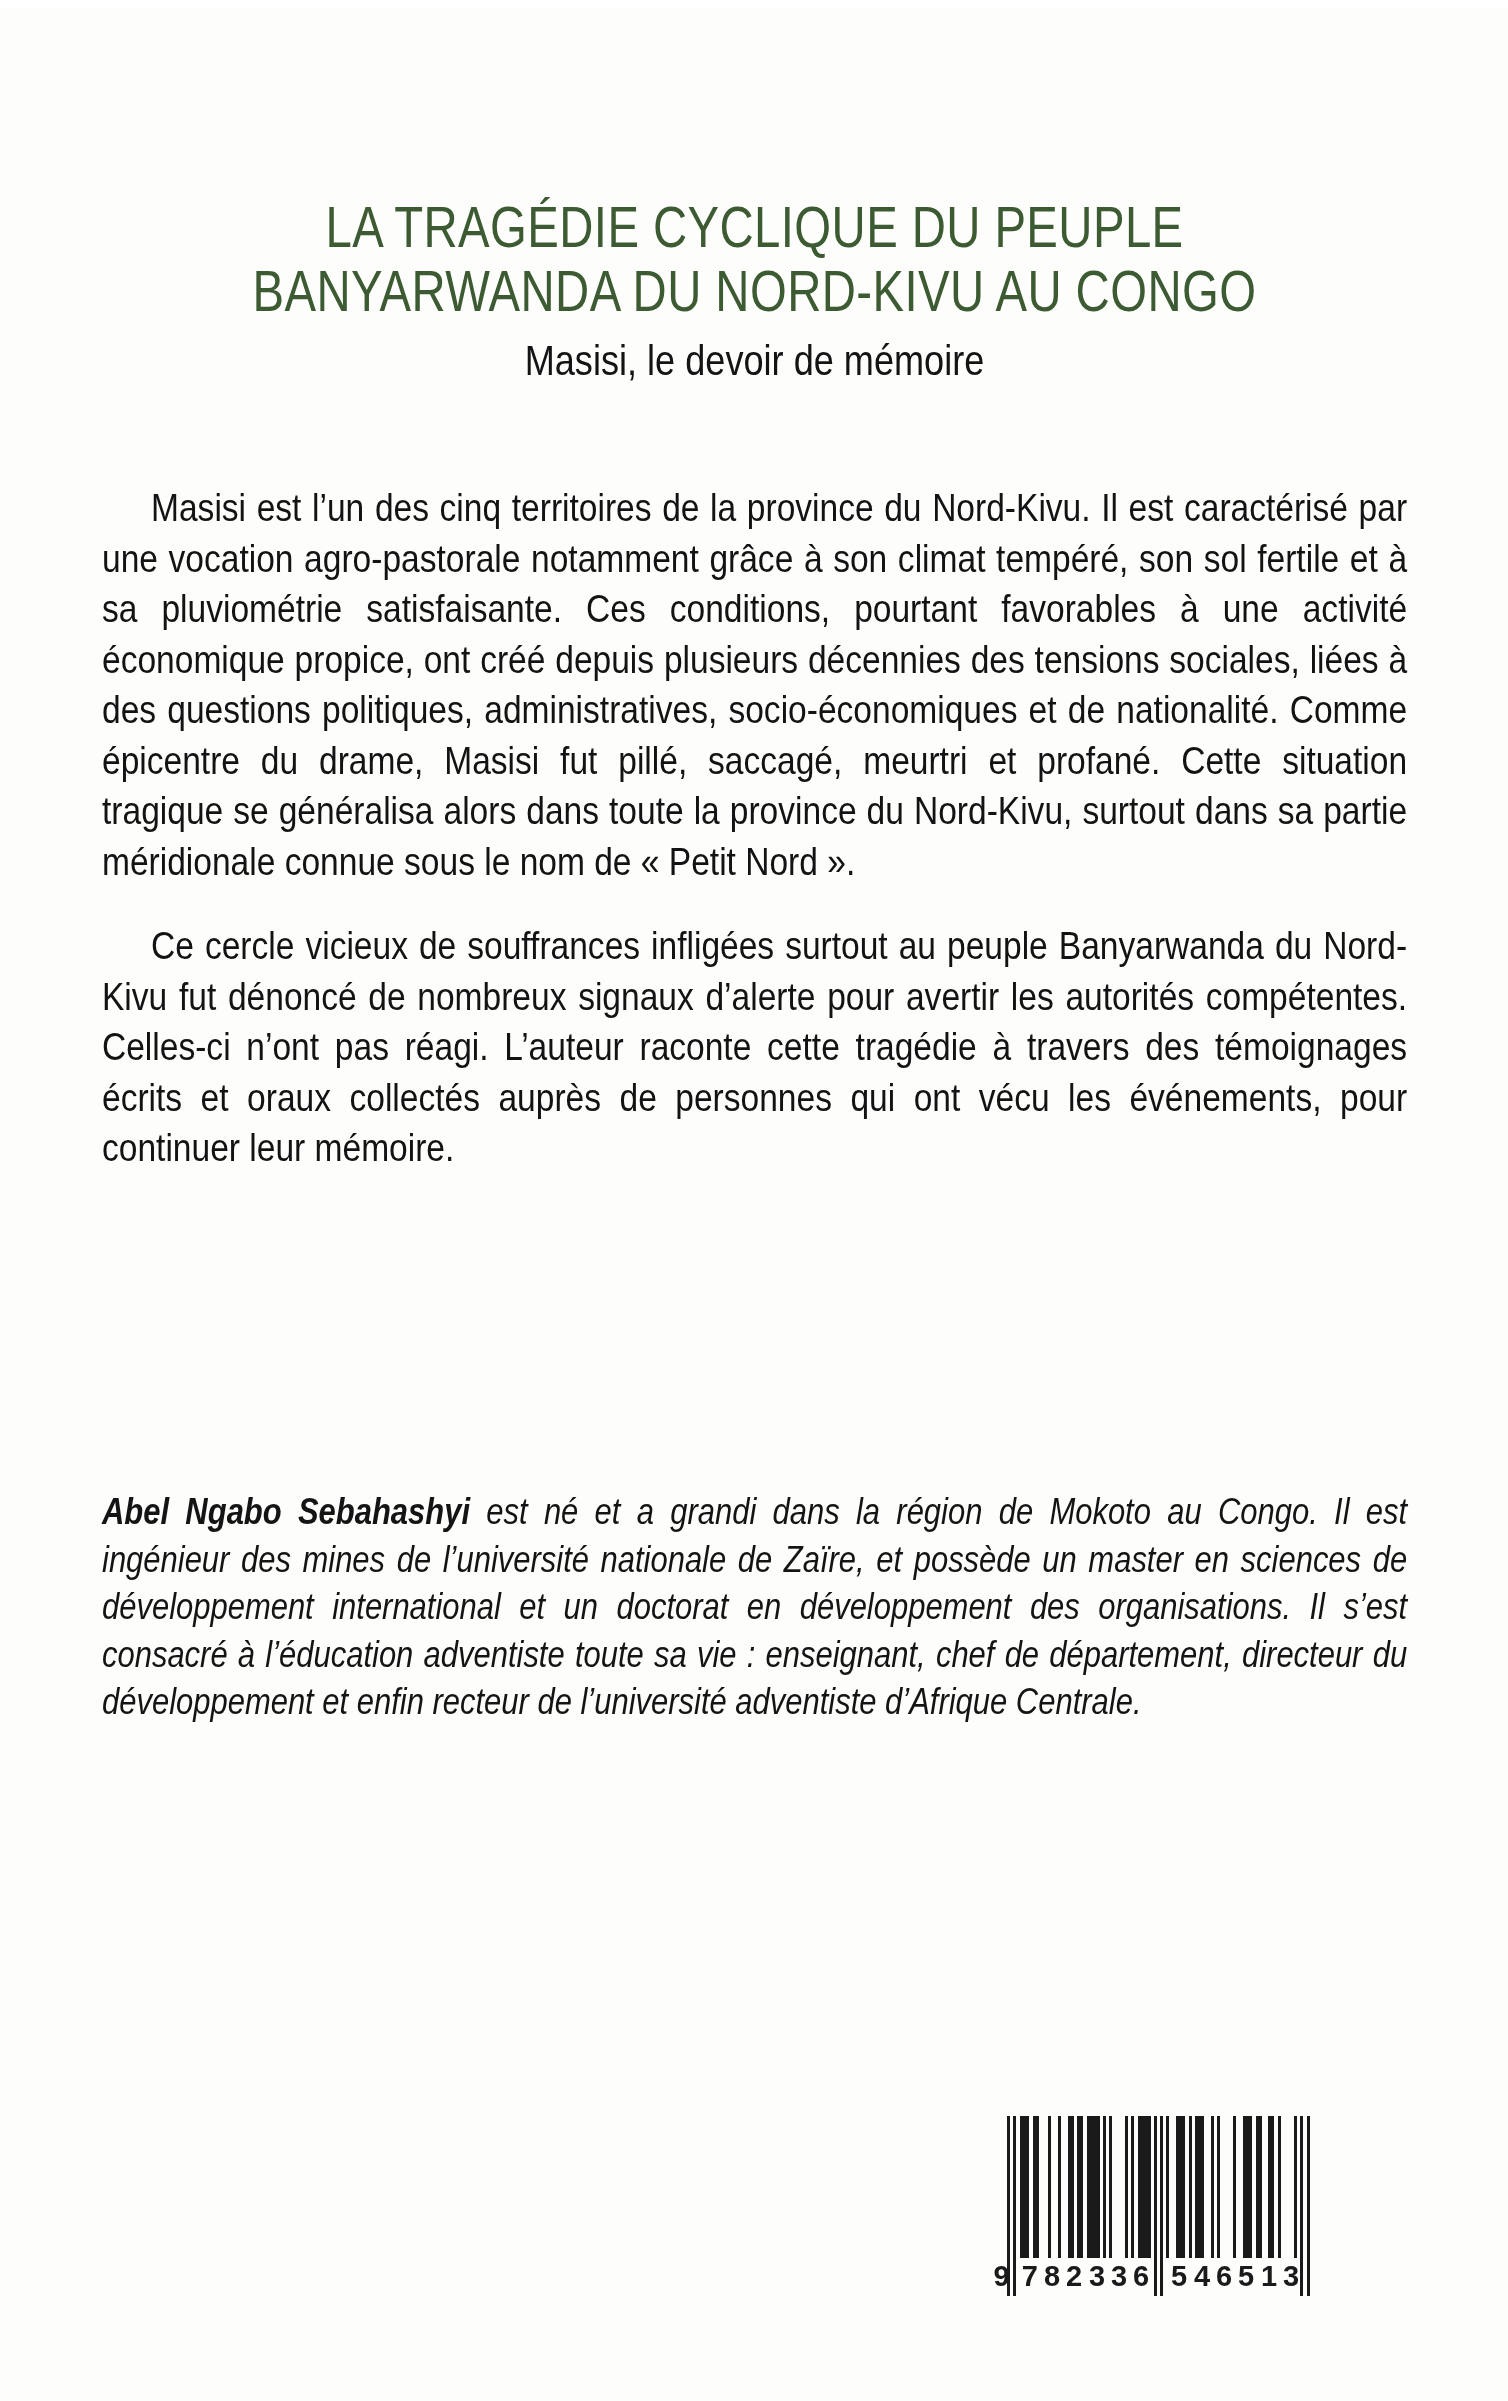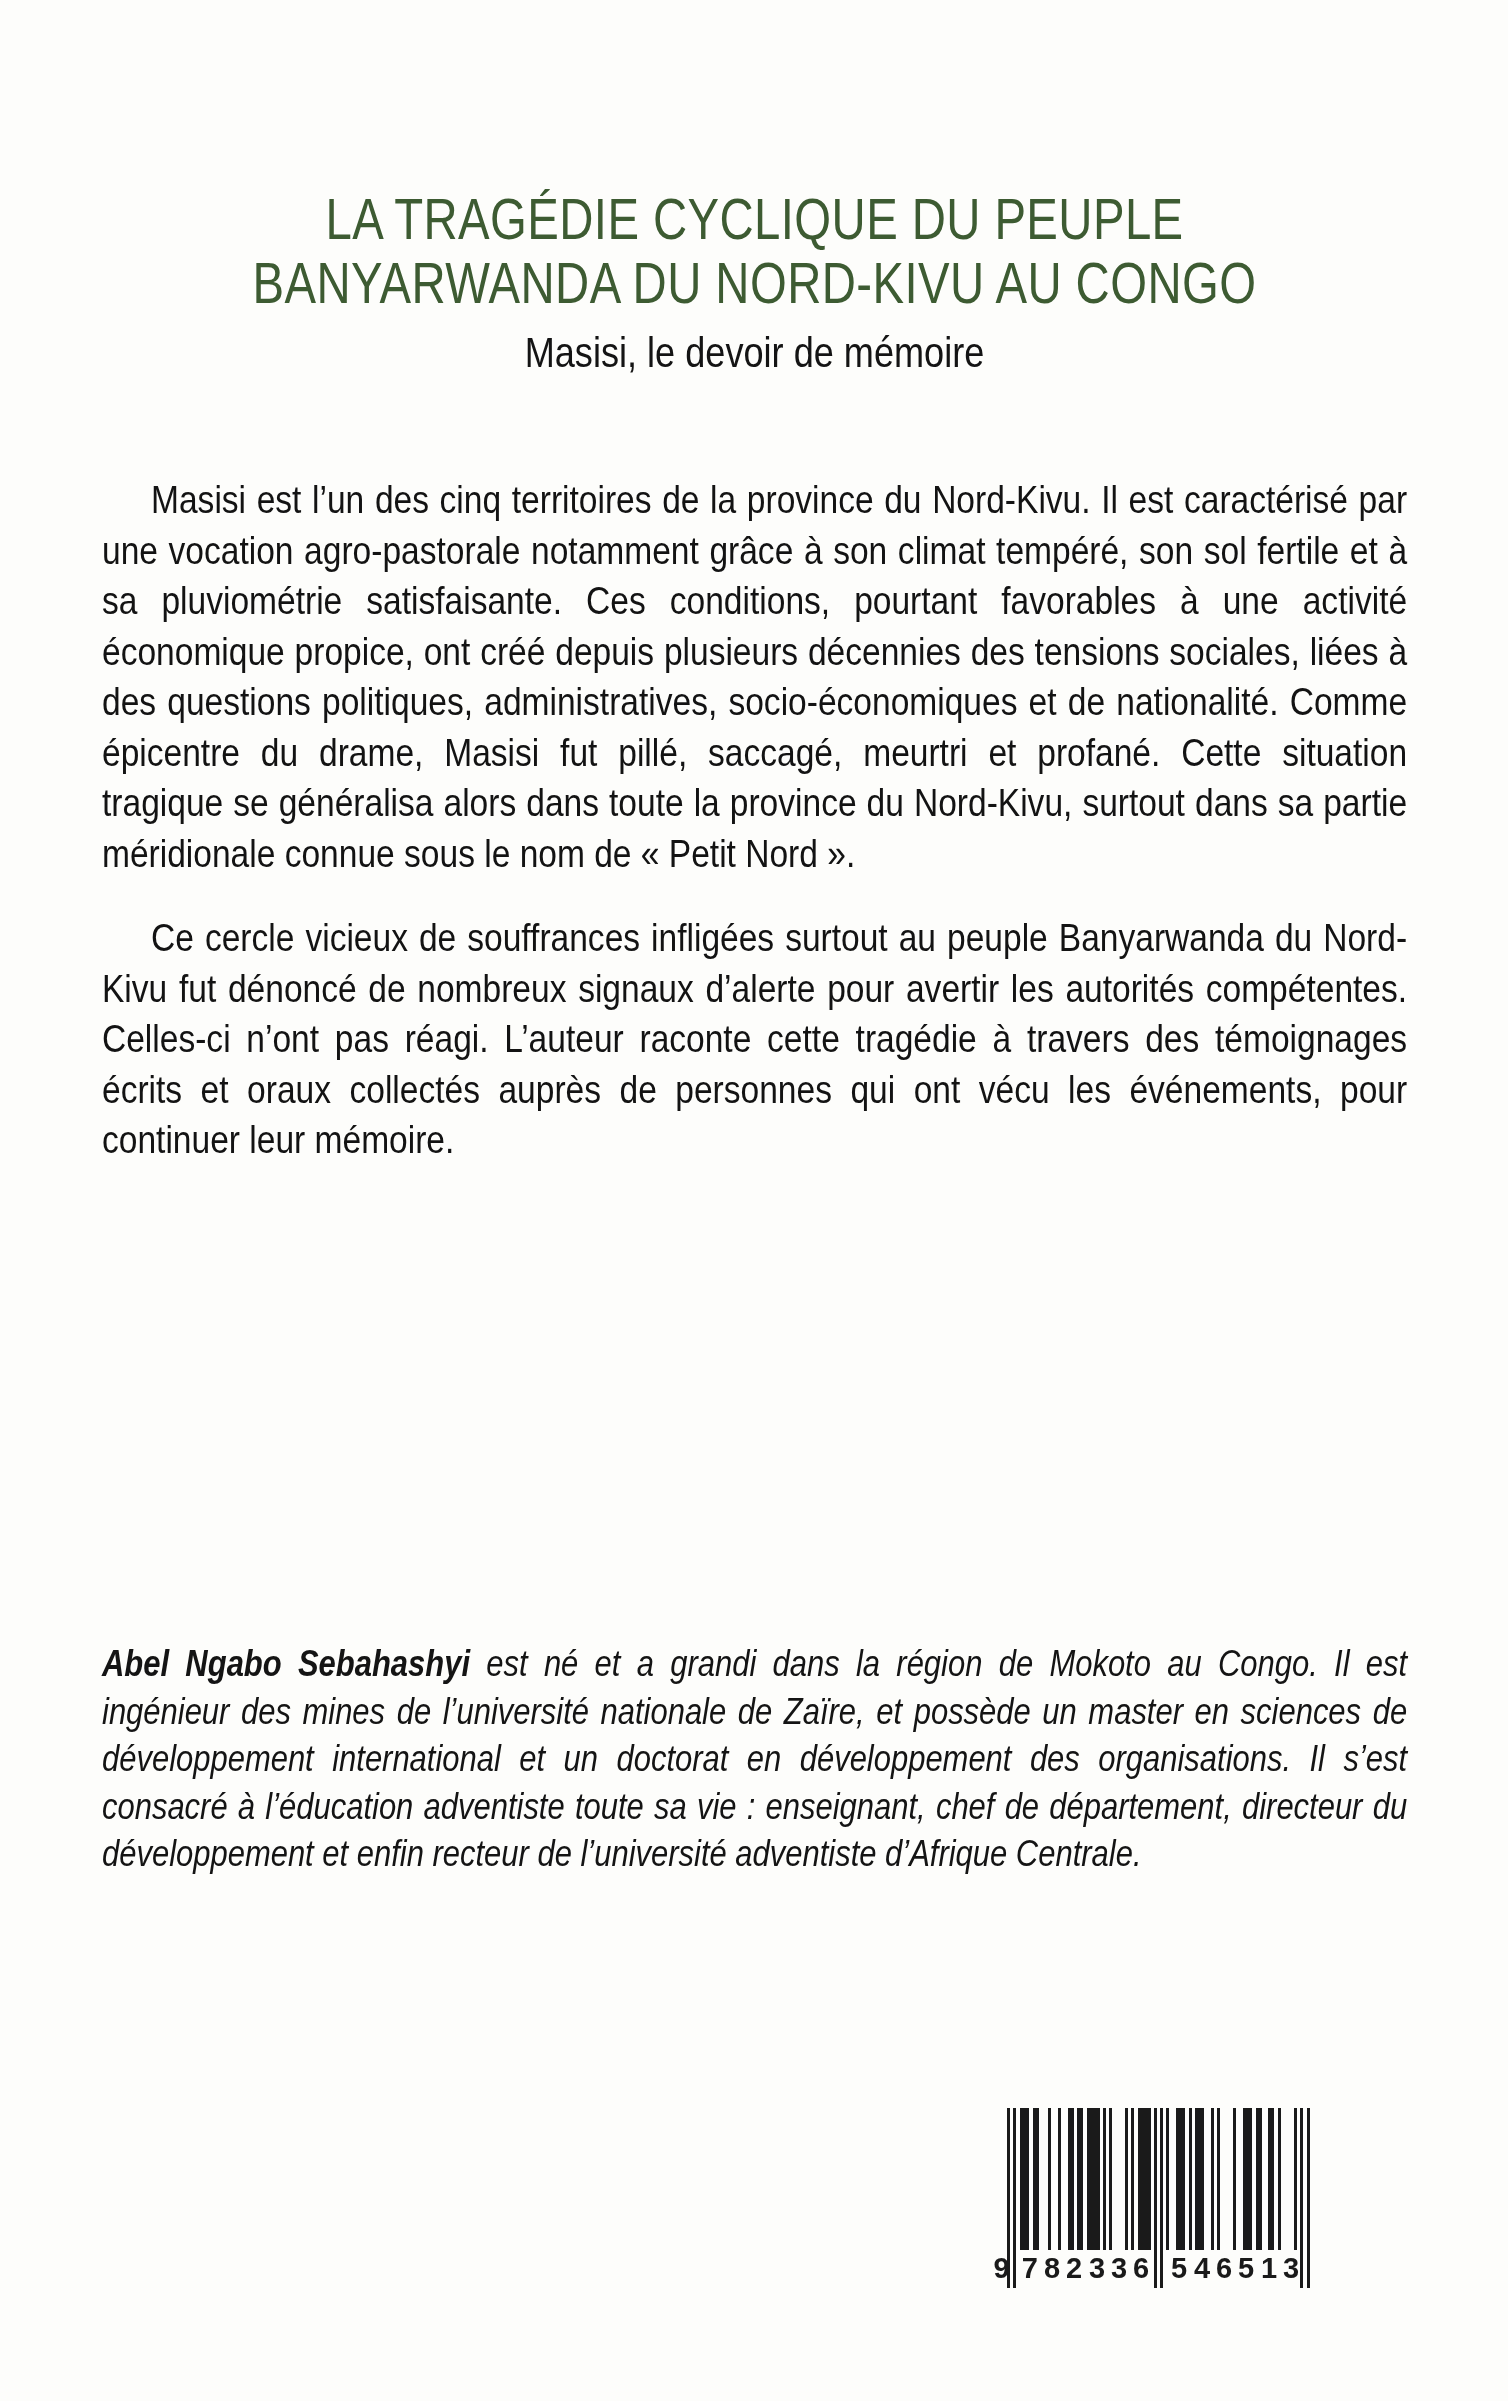--- a/index.html
+++ b/index.html
@@ -13,20 +13,21 @@
     position: relative;
     font-family: "Liberation Sans", sans-serif;
     color: #000000;
     overflow: hidden;
   }
 
   .page {
     position: absolute;
     inset: 0;
     background: #fdfdfb;
+    margin-top: 8px;
   }
 
   
   .title-block {
     position: absolute;
     left: 95px;
     top: 187px;
     width: 1319px;
     text-align: center;
   }
@@ -72,21 +73,21 @@
     margin: 0 0 28px 0;
     -webkit-font-smoothing: antialiased;
   }
   .para.first { text-indent: 57px; }
   .para.second { text-indent: 57px; margin-top: 34px; }
 
   
   .bio {
     position: absolute;
     left: 102px;
-    top: 1640px;
+    top: 1480px;
     width: 1306px;
   }
   .bio-text {
     font-size: 36px;
     line-height: 1.32;
     text-align: justify;
     text-justify: inter-word;
     font-style: italic;
     color: #141414;
     font-weight: 300;

